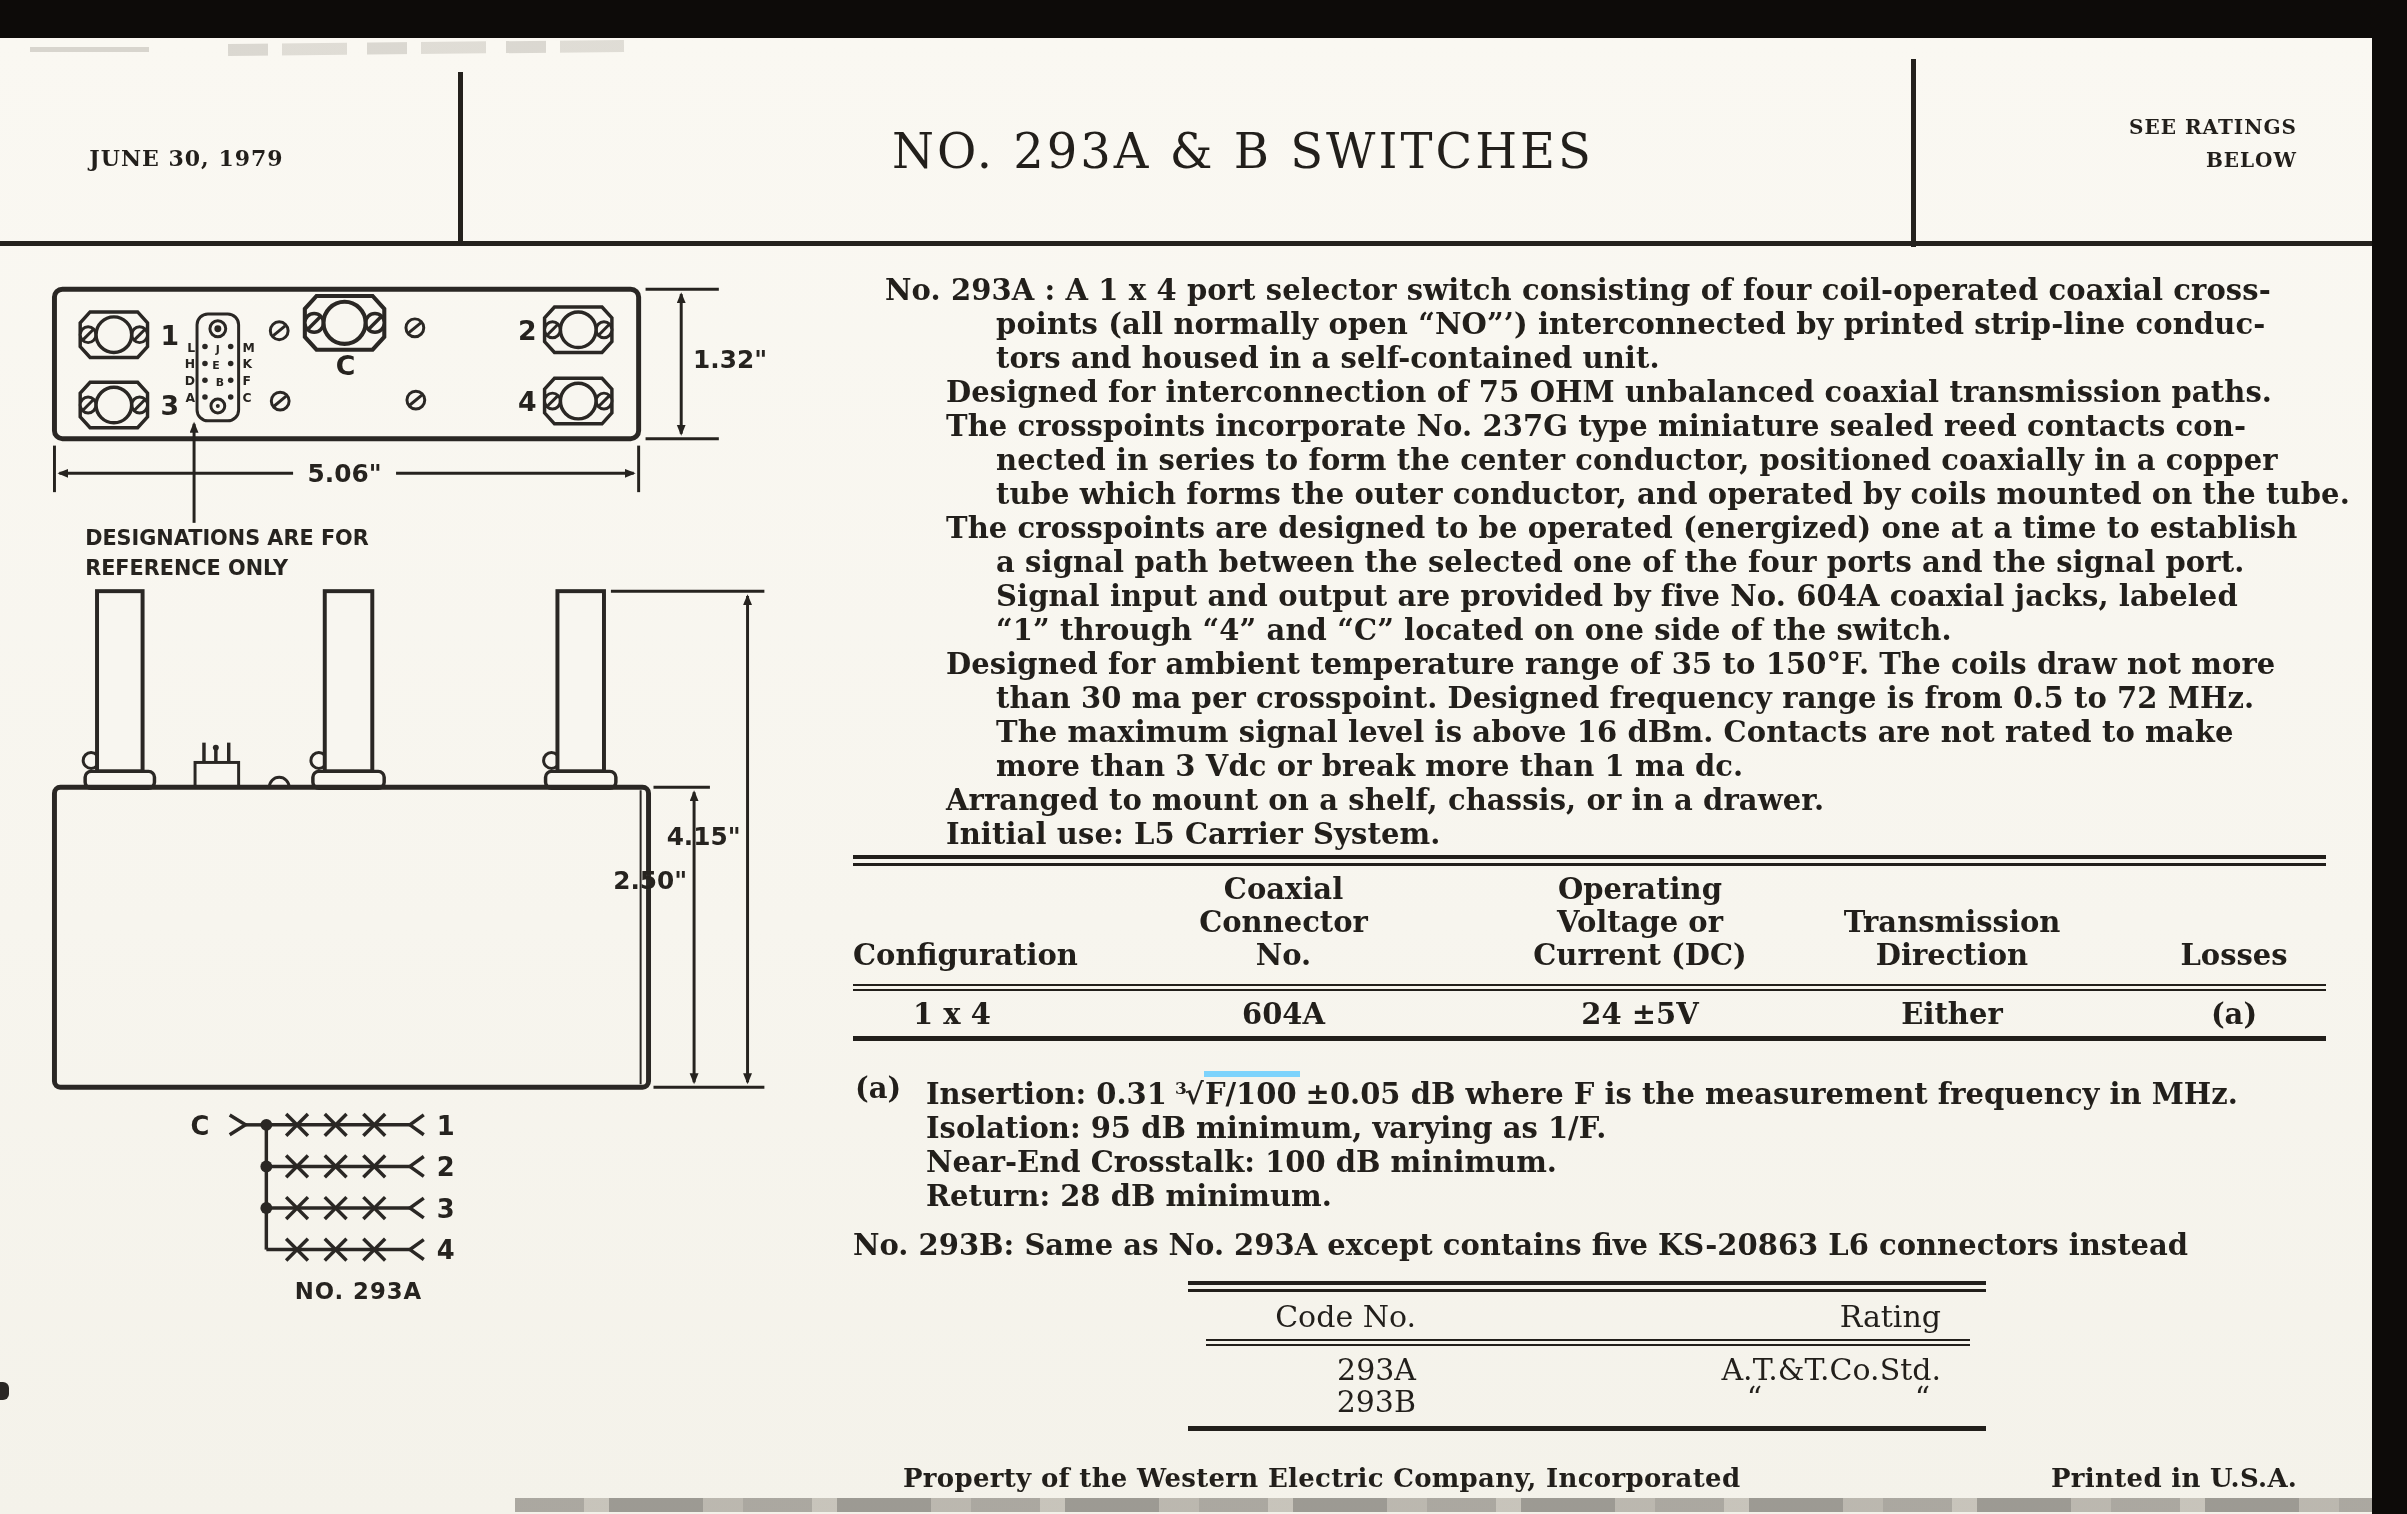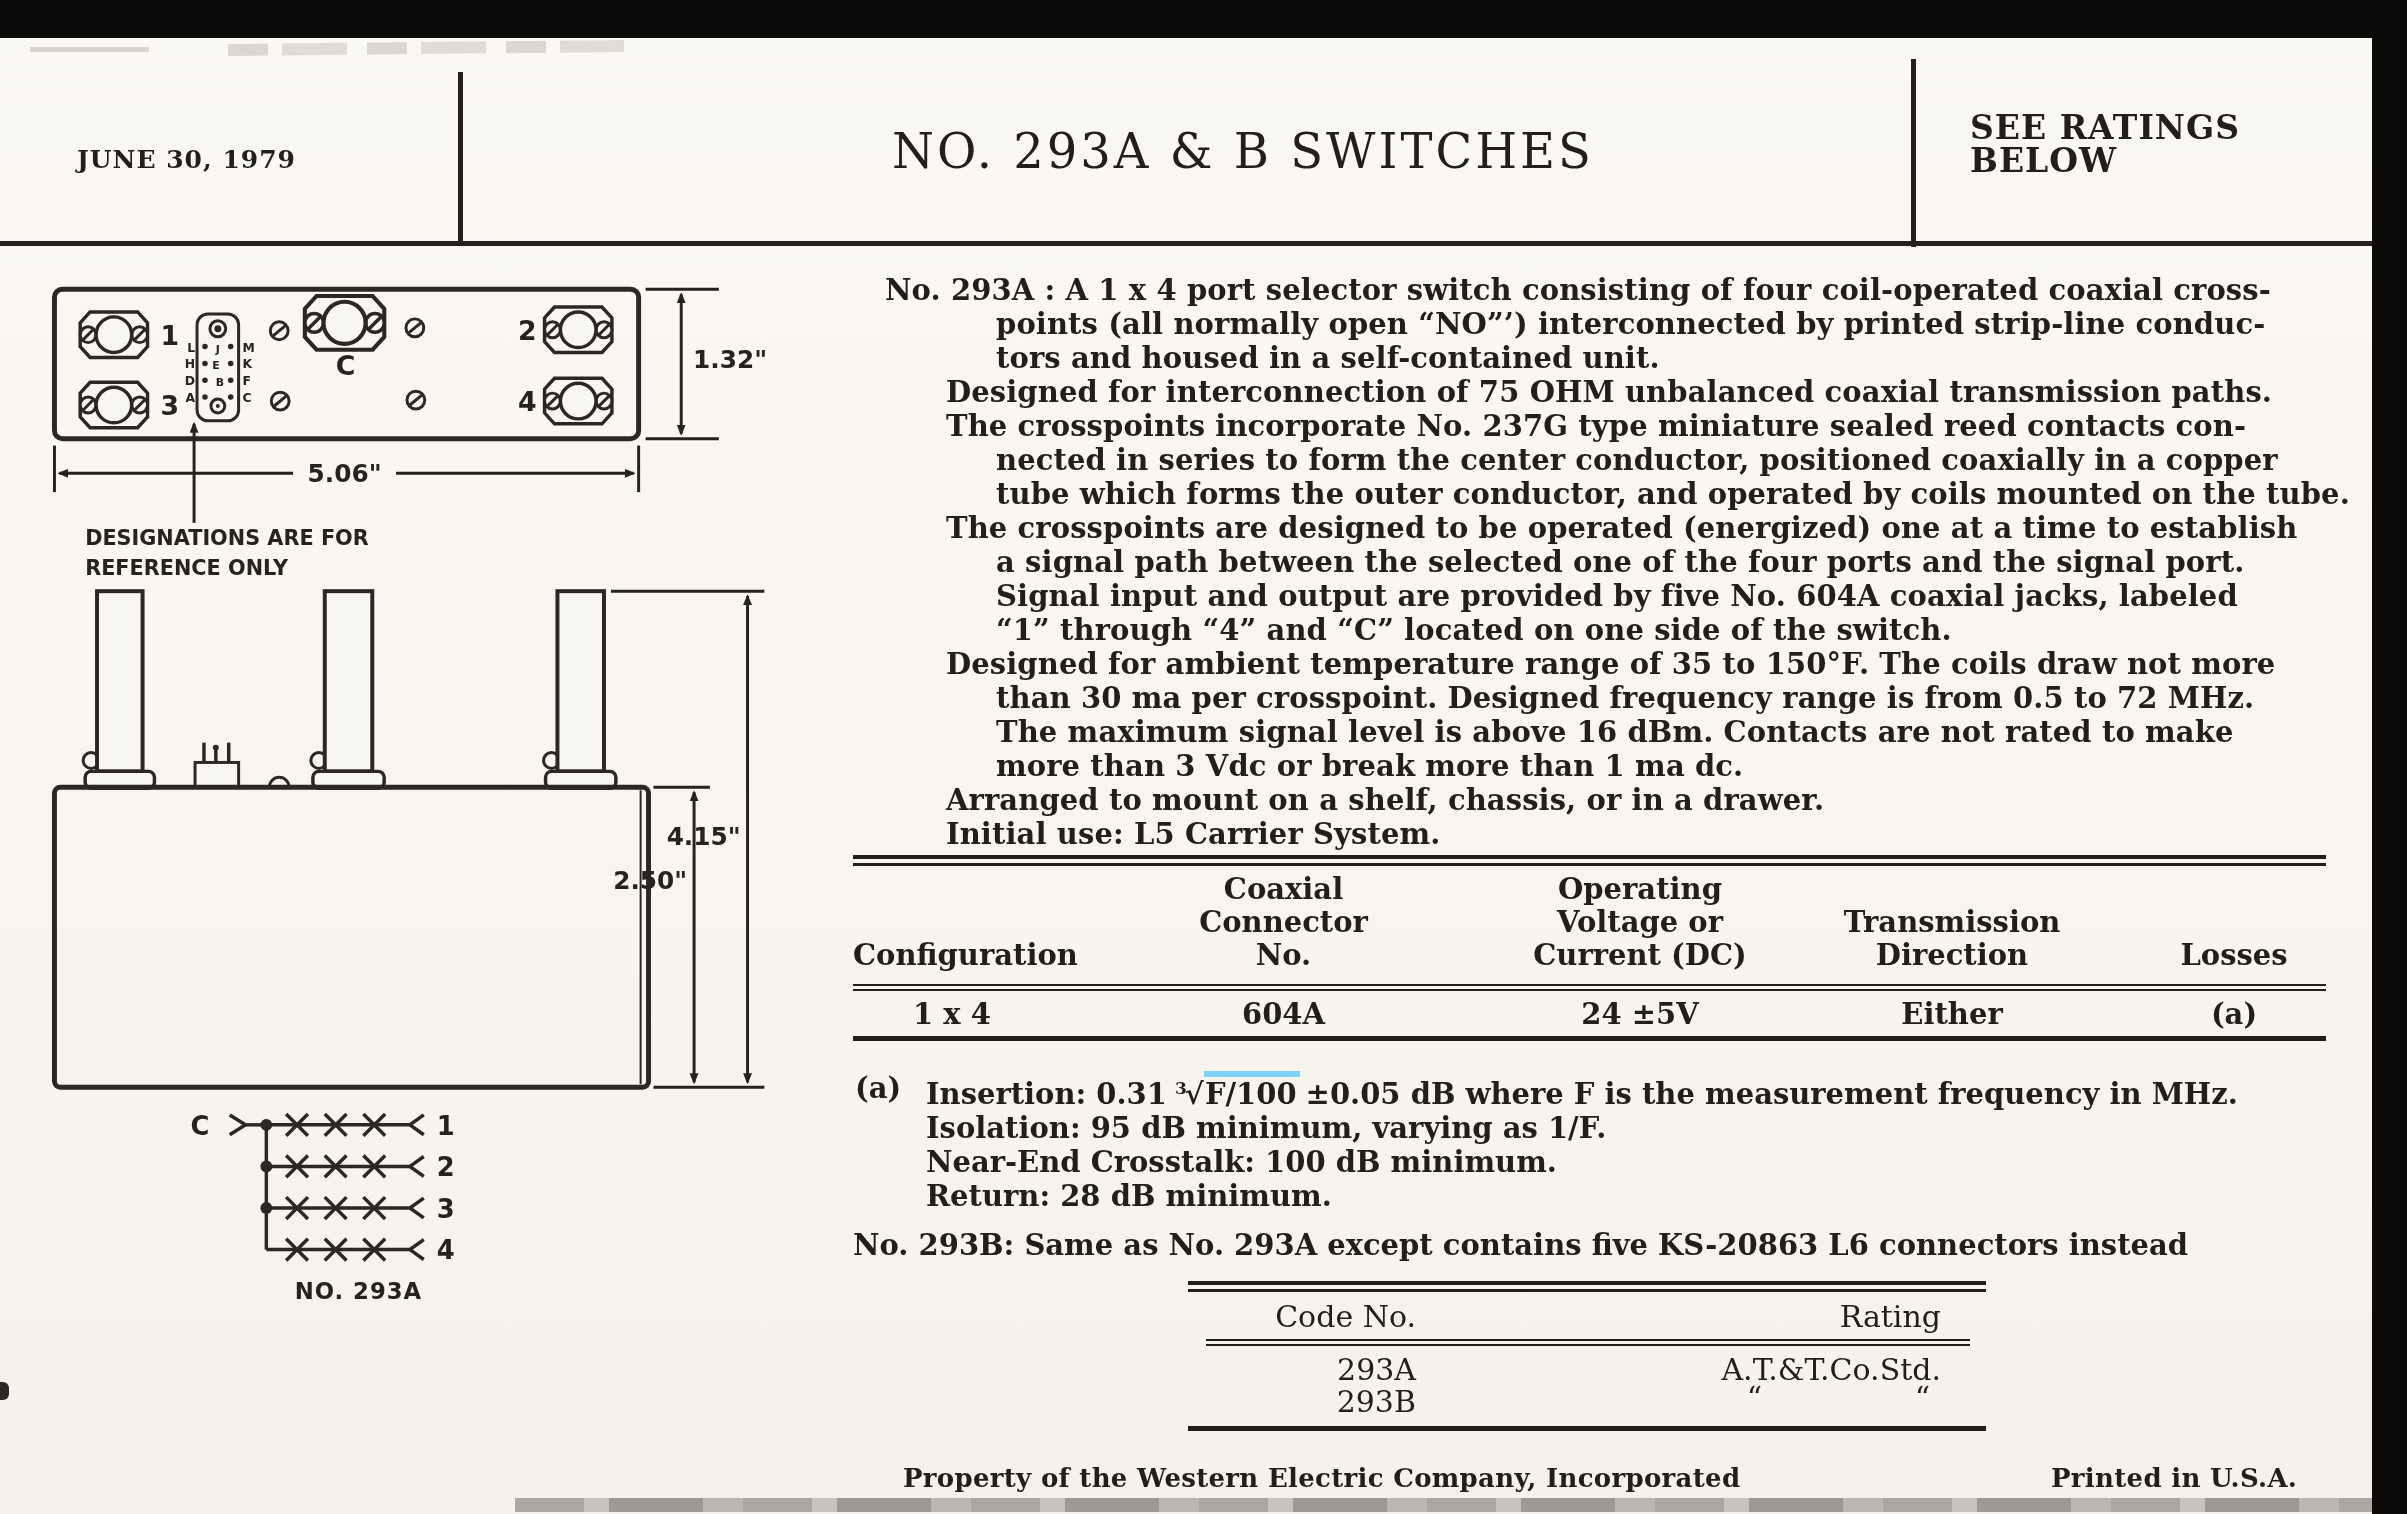--- a/index.html
+++ b/index.html
@@ -9,25 +9,25 @@
     font-family:"DejaVu Serif",serif;
     color:#221f1b;
   }
   .abs{position:absolute}
   .page{
     position:absolute;left:0;top:38px;width:2372px;height:1477px;
     background:linear-gradient(180deg,#faf8f2 0%,#f7f5ee 60%,#f4f2ea 100%);
   }
   
   .hdr-date{left:38px;top:145px;width:297px;text-align:center;
-    font-size:25px;font-weight:bold;letter-spacing:1px}
+    font-size:22px;font-weight:bold;letter-spacing:1px}
   .hdr-title{left:842px;top:123px;width:802px;text-align:center;
     font-size:48px;font-weight:normal;letter-spacing:3px}
-  .hdr-ratings{left:1970px;top:111px;width:327px;text-align:left;
-    font-size:33px;font-weight:bold;line-height:33px;letter-spacing:1px}
+  .hdr-ratings{left:1970px;top:111px;width:327px;text-align:right;
+    font-size:20px;font-weight:bold;line-height:33px;letter-spacing:1px}
   .vrule{width:5px;background:#24211d}
   .hdr-rule{left:0;top:241px;width:2372px;height:5px;background:#24211d}
   
   .desc{left:885px;top:273px;width:1463px;font-size:29px;line-height:34px;
     font-weight:bold;letter-spacing:0.1px;white-space:nowrap}
   .desc .l0{padding-left:0}
   .desc .l1{padding-left:61px}
   .desc .l2{padding-left:111px}
   
   .rule-heavy{background:#221f1b;height:5px}

